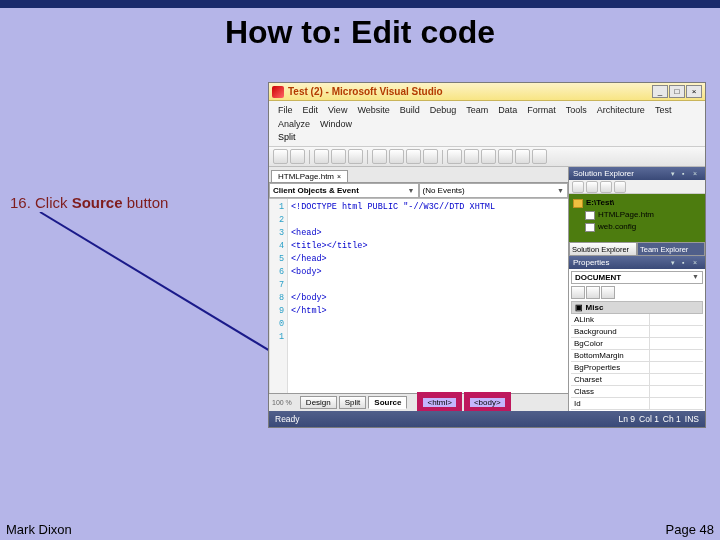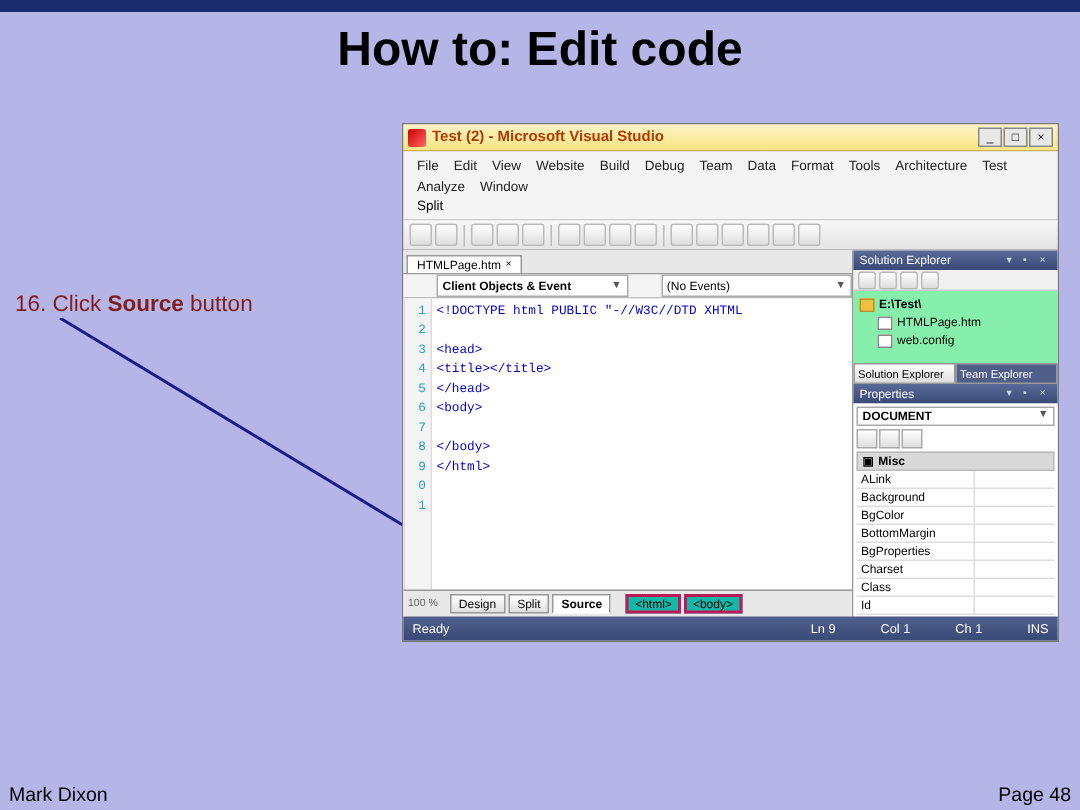--- a/index.html
+++ b/index.html
@@ -163,21 +163,20 @@
   }
   .dd {
     flex: 1;
     border: 1px solid #aaa;
     background: #fff;
     display: flex;
     align-items: center;
     padding: 0 3px;
     font-size: 8px;
     justify-content: space-between;
-    margin-left: 22px;
   }
   .dd-arrow { font-size: 7px; color: #555; }
   
   .code-area {
     flex: 1;
     display: flex;
     font-family: 'Courier New', monospace;
     font-size: 8.5px;
     background: #fff;
     overflow: hidden;
@@ -220,37 +219,37 @@
     display: flex;
     align-items: center;
     gap: 2px;
   }
   .viewtab.active {
     background: #fff;
     font-weight: bold;
     border-bottom: 1px solid #fff;
   }
   .pill {
-    border: 2px solid #be185d;
-    background: #14b8a6;
+    border: 6px solid #be185d;
+    background: #c4b5fd;
     padding: 0 4px;
     font-size: 8px;
   }
   
   .statusbar {
     height: 16px;
     background: linear-gradient(#505f8a,#3a4a78);
     color: #fff;
     display: flex;
     align-items: center;
     font-size: 8.5px;
     padding: 0 6px;
     justify-content: space-between;
   }
-  .status-right { display: flex; gap: 30px; }
+  .status-right { display: flex; gap: 4px; }
   
   .panel-header {
     background: linear-gradient(#5a6a98,#3a4a78);
     color: #fff;
     padding: 2px 4px;
     font-size: 8px;
     display: flex;
     justify-content: space-between;
     align-items: center;
   }
@@ -258,21 +257,21 @@
   .panel-header .mi { width:8px; height:8px; color:#cdd; font-size:7px; line-height:1; }
   .sol-toolbar {
     background: #f0f0f0;
     height: 14px;
     border-bottom: 1px solid #ccc;
     display:flex; align-items:center; gap:2px; padding:0 3px;
   }
   .sol-toolbar .tb-btn { width:12px; height:12px; }
   .tree {
     flex: 0 0 auto;
-    background: #86efac;
+    background: #4d7c0f;
     padding: 3px 4px;
     line-height: 12px;
     height: 48px;
     overflow: hidden;
   }
   .tree-row { display:flex; align-items:center; gap:3px; }
   .tree-icon { width:10px; height:9px; display:inline-block; }
   .folder-icon { background:#f0c040; border:1px solid #c09020; }
   .file-icon { background:#fff; border:1px solid #888; }
   .bold { font-weight: bold; }

